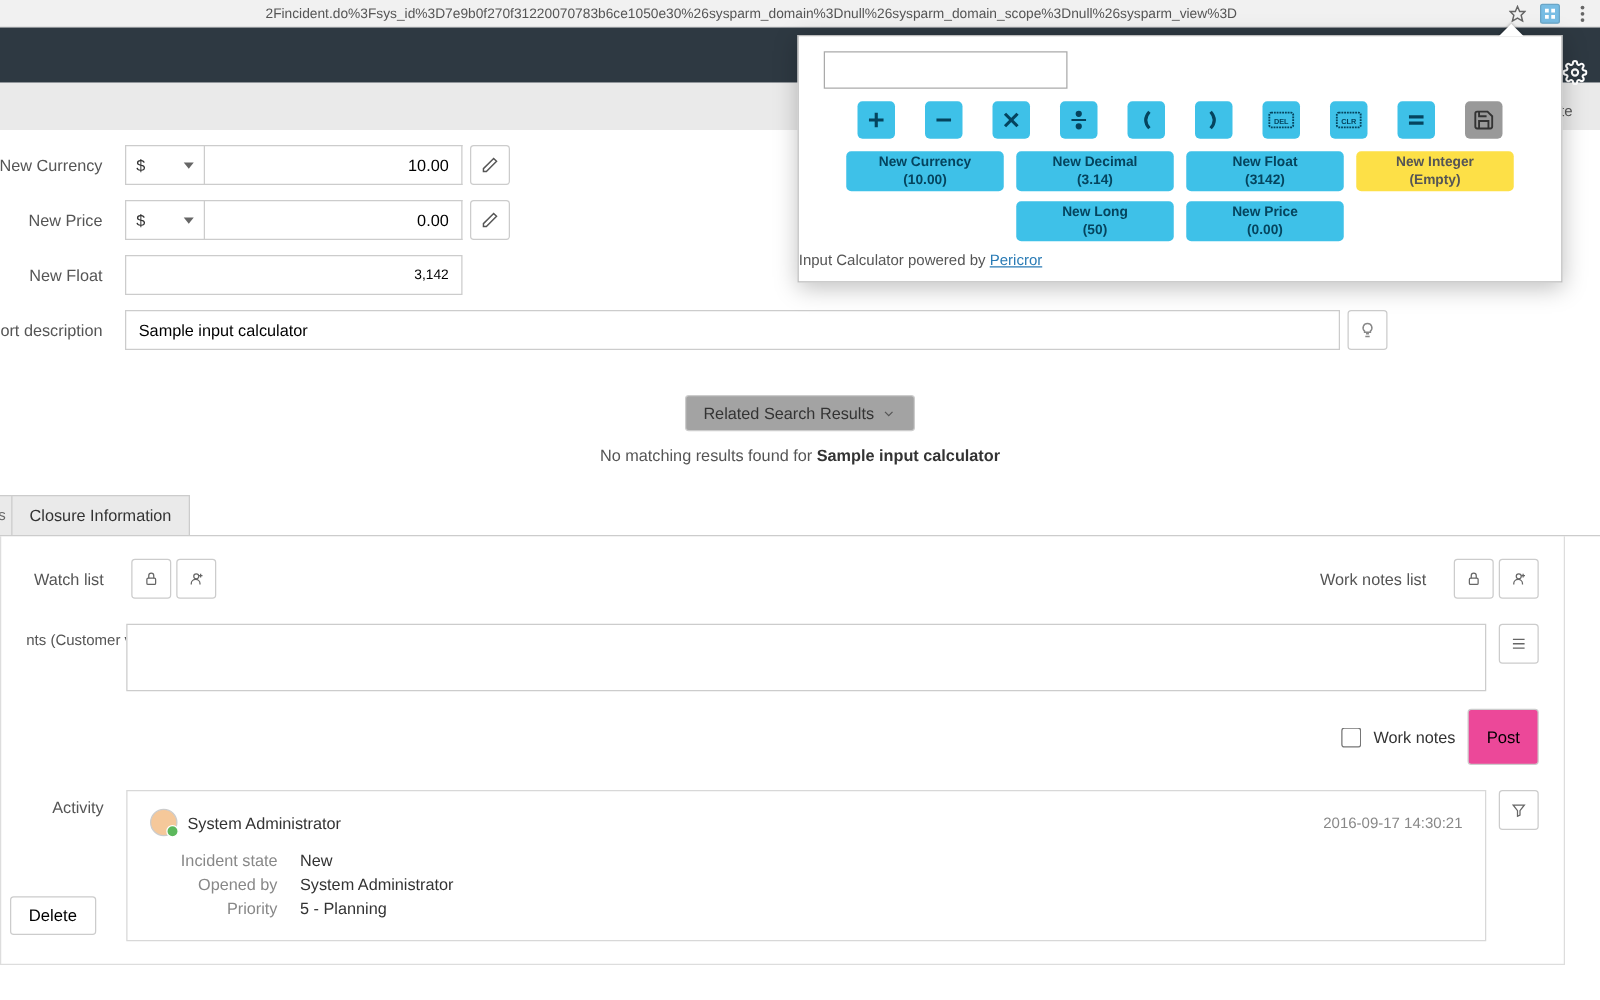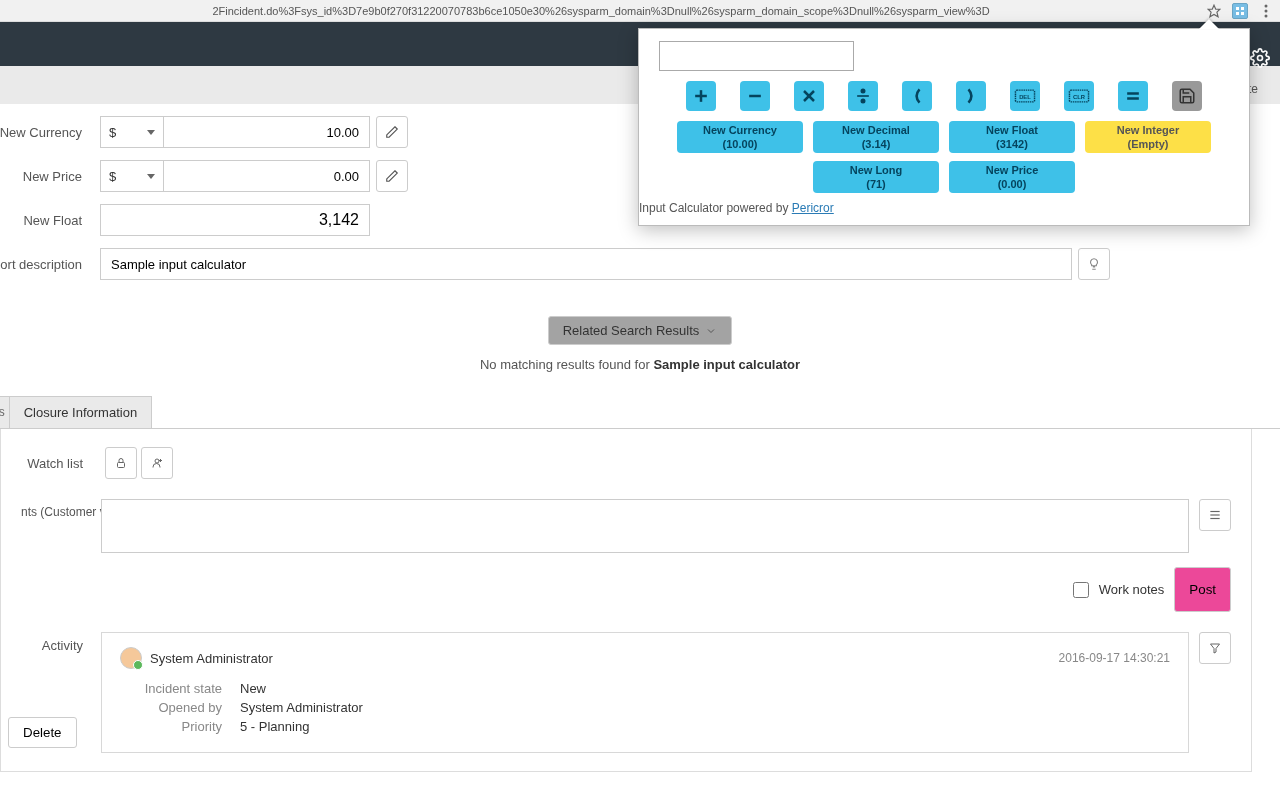--- a/index.html
+++ b/index.html
@@ -18,21 +18,21 @@
 
 .form-area { padding: 12px 0; margin-left: -40px; }
 .form-row { display: flex; align-items: center; margin-bottom: 12px; }
 .form-label { width: 140px; text-align: right; padding-right: 18px; color: #555; }
 .asterisk-prefix { position: relative; }
 .asterisk-prefix::before { content: "*"; color: #888; position: absolute; left: -2px; top: 0; font-size: 14px; }
 .input-group { display: flex; align-items: stretch; }
 .currency-select { width: 64px; height: 32px; border: 1px solid #ccc; background: #fff; display: flex; align-items: center; padding: 0 8px; position: relative; cursor: pointer; }
 .currency-select::after { content: ""; position: absolute; right: 8px; top: 13px; width: 0; height: 0; border-left: 4px solid transparent; border-right: 4px solid transparent; border-top: 5px solid #666; }
 .num-input { width: 206px; height: 32px; border: 1px solid #ccc; border-left: none; padding: 0 10px; text-align: right; font-size: 13px; }
-.num-input-standalone { width: 270px; height: 32px; border: 1px solid #ccc; padding: 0 10px; text-align: right; font-size: 16px; }
+.num-input-standalone { width: 270px; height: 32px; border: 1px solid #ccc; padding: 0 10px; text-align: right; font-size: 11px; }
 .edit-btn { width: 32px; height: 32px; border: 1px solid #ccc; background: #fff; margin-left: 6px; cursor: pointer; display: flex; align-items: center; justify-content: center; border-radius: 3px; }
 .short-desc-input { flex: 1; height: 32px; border: 1px solid #ccc; padding: 0 10px; font-size: 13px; margin-right: 6px; }
 .hint-btn { width: 32px; height: 32px; border: 1px solid #ccc; background: #fff; cursor: pointer; display: flex; align-items: center; justify-content: center; border-radius: 3px; }
 .short-desc-row { padding-right: 170px; }
 
 .related-search-btn { display: inline-flex; align-items: center; padding: 6px 14px; border: 1px solid #ccc; border-radius: 3px; background: #a3a3a3; cursor: pointer; margin: 12px auto; }
 .related-wrap { text-align: center; }
 .no-match { text-align: center; color: #555; margin-bottom: 24px; }
 .no-match .bold-part { color: #333; font-weight: bold; }
 
@@ -198,20 +198,37 @@
 
   <div class="tabs-row">
     <div class="tab-item-cut">ls</div>
     <div class="tab-item">Closure Information</div>
   </div>
 
   <div class="section-body">
     <div class="dual-row">
       <div class="dual-half">
         <div class="half-label">Watch list</div>
+        <div class="lock-btn">
+            <svg width="12" height="12" viewBox="0 0 24 24" fill="none" stroke="#666" stroke-width="2">
+              <rect x="5" y="11" width="14" height="10" rx="2"></rect>
+              <path d="M8 11V7a4 4 0 0 1 8 0v4"></path>
+            </svg>
+          </div>
+        <div class="person-btn">
+            <svg width="12" height="12" viewBox="0 0 24 24" fill="none" stroke="#666" stroke-width="2">
+              <circle cx="12" cy="8" r="4"></circle>
+              <path d="M4 21v-1a7 7 0 0 1 14 0v1"></path>
+              <line x1="19" y1="4" x2="19" y2="10"></line>
+              <line x1="16" y1="7" x2="22" y2="7"></line>
+            </svg>
+          </div>
+      </div>
+      <div class="dual-half" style="justify-content:flex-start">
+        <div class="half-label-wide">Work notes list</div>
         <div class="lock-btn">
             <svg width="12" height="12" viewBox="0 0 24 24" fill="none" stroke="#666" stroke-width="2">
               <rect x="5" y="11" width="14" height="10" rx="2"></rect>
               <path d="M8 11V7a4 4 0 0 1 8 0v4"></path>
             </svg>
           </div>
         <div class="person-btn">
             <svg width="12" height="12" viewBox="0 0 24 24" fill="none" stroke="#666" stroke-width="2">
               <circle cx="12" cy="8" r="4"></circle>
               <path d="M4 21v-1a7 7 0 0 1 14 0v1"></path>
@@ -353,21 +370,21 @@
         </div>
       <div class="field-btn inactive">
           <span>New Integer</span>
           <span>(Empty)</span>
         </div>
     </div>
     <div class="field-row">
       <div class="field-spacer"></div>
       <div class="field-btn">
           <span>New Long</span>
-          <span>(71)</span>
+          <span>(50)</span>
         </div>
       <div class="field-btn">
           <span>New Price</span>
           <span>(0.00)</span>
         </div>
       <div class="field-spacer"></div>
     </div>
     <div class="calc-footer">
       <span>Input Calculator powered by </span><a href="#">Pericror</a>
     </div>

